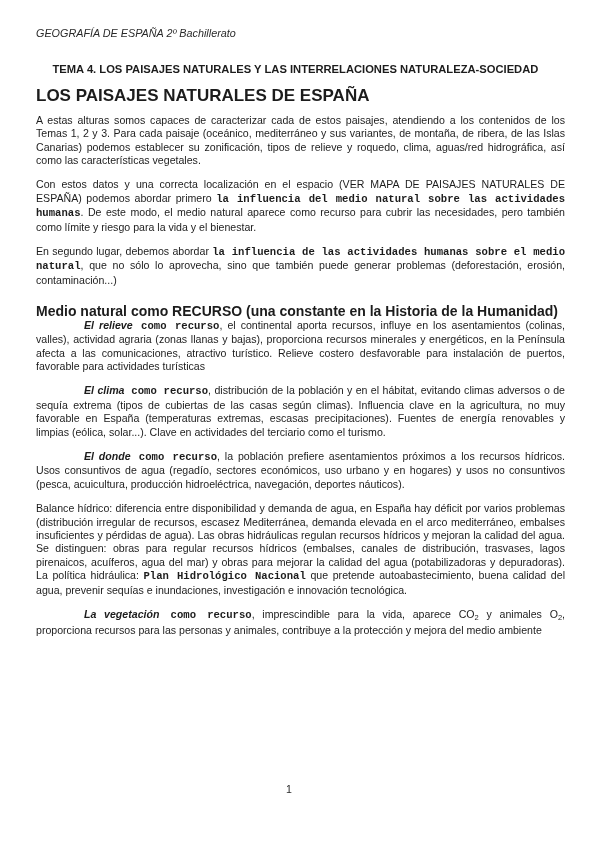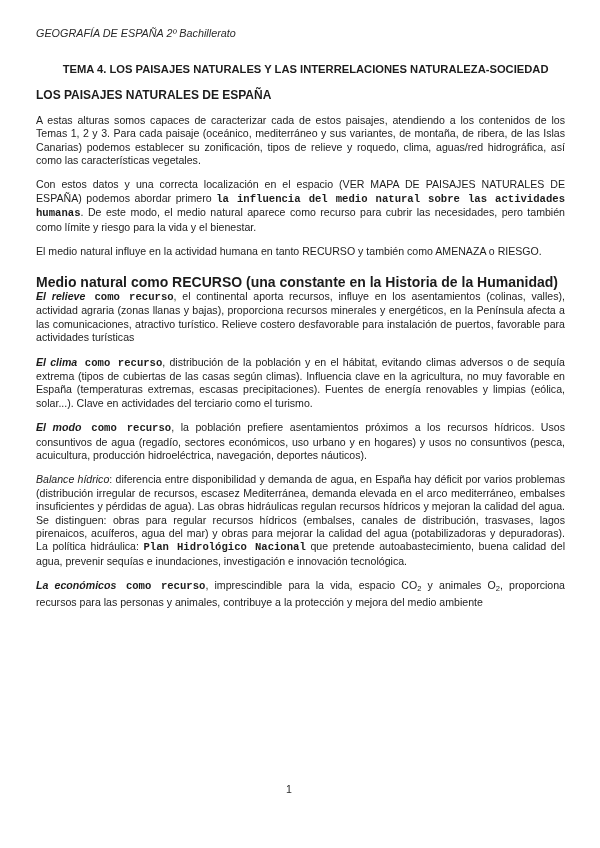--- a/index.html
+++ b/index.html
@@ -22,42 +22,42 @@
   }
   .doc-header {
     font-style: italic;
     font-size: 10.8px;
     color: #2a2a2a;
   }
   .doc-title {
     font-weight: bold;
     font-size: 11.2px;
     line-height: 16px;
-    text-align: right;
+    text-align: left;
     max-width: 496px;
     margin: 21px auto 0 auto;
   }
   .heading {
     font-weight: bold;
     margin-top: 12px;
-    font-size: 12px;
+    font-size: 17px;
   }
   .para {
     margin-top: 11px;
     text-align: justify;
   }
   .para.tight { margin-top: 0; }
   .subheading {
     font-weight: bold;
     margin-top: 18px;
     font-size: 14px;
   }
   .seg-b  { font-weight: bold; font-family: Liberation Mono, monospace; }
-  .seg-i  { font-style: italic; }
-  .seg-bi { font-weight: bold; font-style: italic; }
+  .seg-i  { }
+  .seg-bi { font-weight: bold; font-style: italic; margin-left: 48px; }
   .seg-sub {
     font-size: 7.5px;
     vertical-align: -2px;
   }
   .page-number {
     position: absolute;
     left: 0;
     right: 22px;
     bottom: 52px;
     text-align: center;
@@ -73,32 +73,32 @@
   <div class="doc-header">GEOGRAFÍA DE ESPAÑA 2º Bachillerato</div>
 
   <div class="doc-title">TEMA 4. LOS PAISAJES NATURALES Y LAS INTERRELACIONES NATURALEZA-SOCIEDAD</div>
 
   <div class="heading">LOS PAISAJES NATURALES DE ESPAÑA</div>
 
   <div class="para">A estas alturas somos capaces de caracterizar cada de estos paisajes, atendiendo a los contenidos de los Temas 1, 2 y 3. Para cada paisaje (oceánico, mediterráneo y sus variantes, de montaña, de ribera, de las Islas Canarias) podemos establecer su zonificación, tipos de relieve y roquedo, clima, aguas/red hidrográfica, así como las características vegetales.</div>
 
   <div class="para"><span>Con estos datos y una correcta localización en el espacio (VER MAPA DE PAISAJES NATURALES DE ESPAÑA) podemos abordar primero </span><span class="seg-b">la influencia del medio natural sobre las actividades humanas</span><span>. De este modo, el medio natural aparece como recurso para cubrir las necesidades, pero también como límite y riesgo para la vida y el bienestar.</span></div>
 
+  <div class="para"><span>En segundo lugar, debemos abordar </span><span class="seg-b">la influencia de las actividades humanas sobre el medio natural</span><span>, que no sólo lo aprovecha, sino que también puede generar problemas (deforestación, erosión, contaminación...)</span></div>
 
 
-  <div class="para">El medio natural influye en la actividad humana en tanto RECURSO y también como AMENAZA o RIESGO.</div>
 
   <div class="subheading">Medio natural como RECURSO (una constante en la Historia de la Humanidad)</div>
 
   <div class="para tight"><span class="seg-bi">El relieve</span><span class="seg-b"> como recurso</span><span>, el continental aporta recursos, influye en los asentamientos (colinas, valles), actividad agraria (zonas llanas y bajas), proporciona recursos minerales y energéticos, en la Península afecta a las comunicaciones, atractivo turístico. Relieve costero desfavorable para instalación de puertos, favorable para actividades turísticas</span></div>
 
   <div class="para"><span class="seg-bi">El clima</span><span class="seg-b"> como recurso</span><span>, distribución de la población y en el hábitat, evitando climas adversos o de sequía extrema (tipos de cubiertas de las casas según climas). Influencia clave en la agricultura, no muy favorable en España (temperaturas extremas, escasas precipitaciones). Fuentes de energía renovables y limpias (eólica, solar...). Clave en actividades del terciario como el turismo.</span></div>
 
-  <div class="para"><span class="seg-bi">El modo</span><span class="seg-b"> como recurso</span><span>, la población prefiere asentamientos próximos a los recursos hídricos. Usos consuntivos de agua (regadío, sectores económicos, uso urbano y en hogares) y usos no consuntivos (pesca, acuicultura, producción hidroeléctrica, navegación, deportes náuticos).</span></div>
+  <div class="para"><span class="seg-bi">El donde</span><span class="seg-b"> como recurso</span><span>, la población prefiere asentamientos próximos a los recursos hídricos. Usos consuntivos de agua (regadío, sectores económicos, uso urbano y en hogares) y usos no consuntivos (pesca, acuicultura, producción hidroeléctrica, navegación, deportes náuticos).</span></div>
 
   <div class="para"><span class="seg-i">Balance hídrico</span><span>: diferencia entre disponibilidad y demanda de agua, en España hay déficit por varios problemas (distribución irregular de recursos, escasez Mediterránea, demanda elevada en el arco mediterráneo, embalses insuficientes y pérdidas de agua). Las obras hidráulicas regulan recursos hídricos y mejoran la calidad del agua. Se distinguen: obras para regular recursos hídricos (embalses, canales de distribución, trasvases, lagos pirenaicos, acuíferos, agua del mar) y obras para mejorar la calidad del agua (potabilizadoras y depuradoras). La política hidráulica: </span><span class="seg-b">Plan Hidrológico Nacional</span><span> que pretende autoabastecimiento, buena calidad del agua, prevenir sequías e inundaciones, investigación e innovación tecnológica.</span></div>
 
-  <div class="para"><span class="seg-bi">La económicos</span><span class="seg-b"> como recurso</span><span>, imprescindible para la vida, espacio CO</span><span class="seg-sub">2</span><span> y animales O</span><span class="seg-sub">2</span><span>, proporciona recursos para las personas y animales, contribuye a la protección y mejora del medio ambiente</span></div>
+  <div class="para"><span class="seg-bi">La vegetación</span><span class="seg-b"> como recurso</span><span>, imprescindible para la vida, aparece CO</span><span class="seg-sub">2</span><span> y animales O</span><span class="seg-sub">2</span><span>, proporciona recursos para las personas y animales, contribuye a la protección y mejora del medio ambiente</span></div>
 
 
   <div class="page-number">1</div>
 
 </div>
 
 </body></html>

